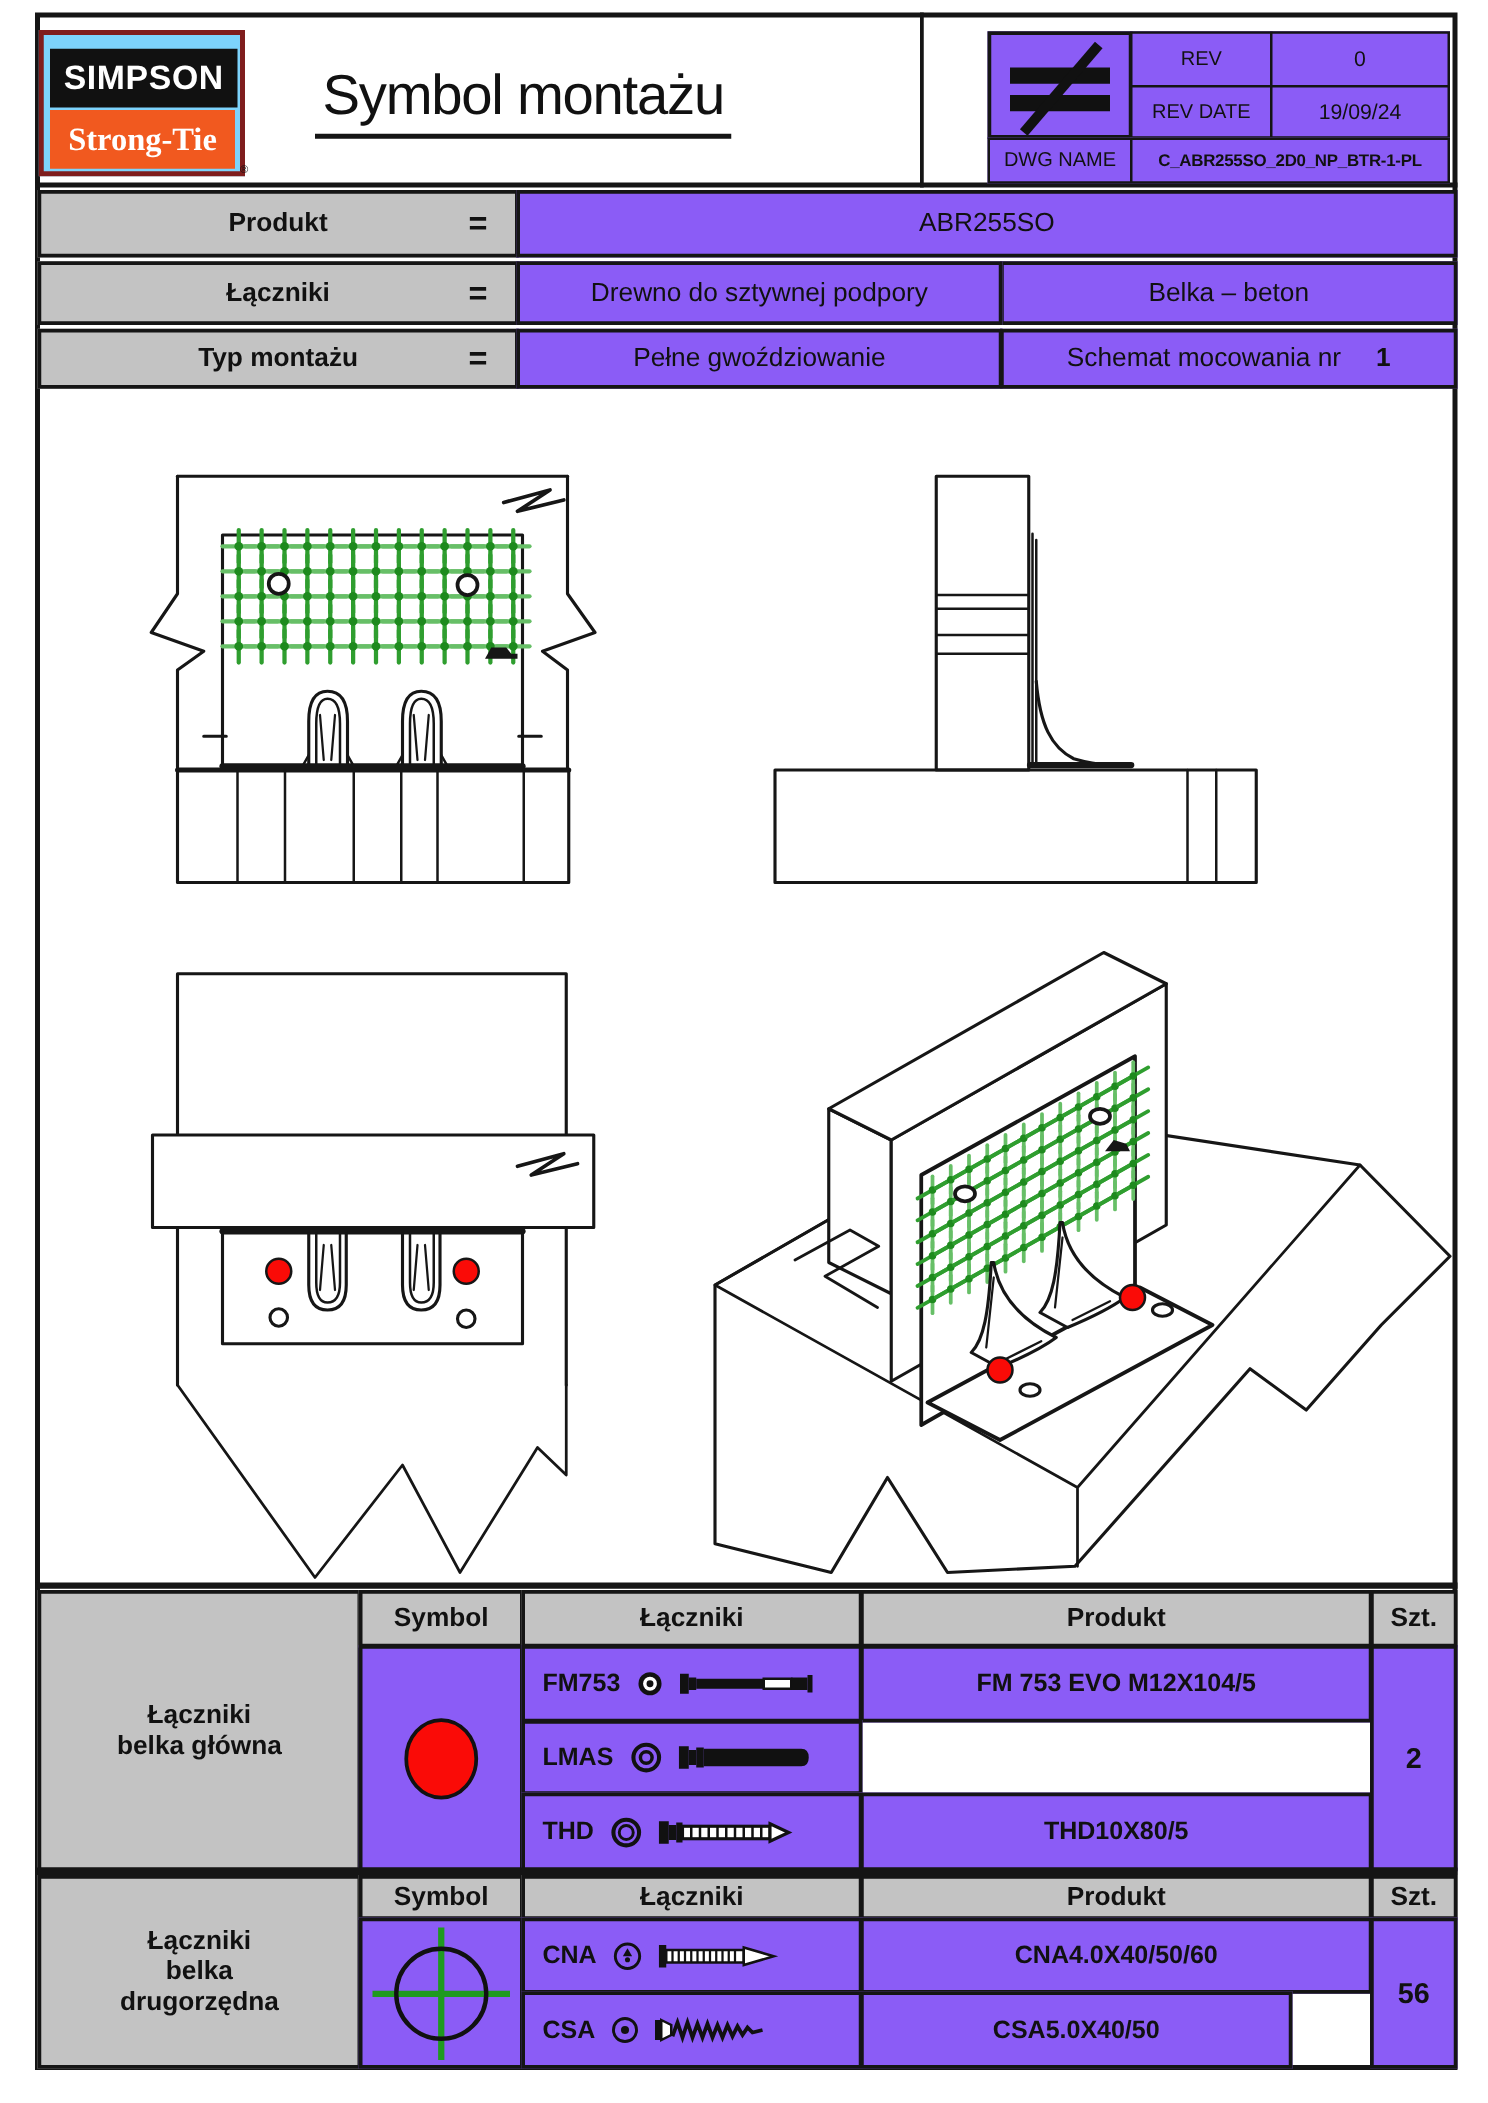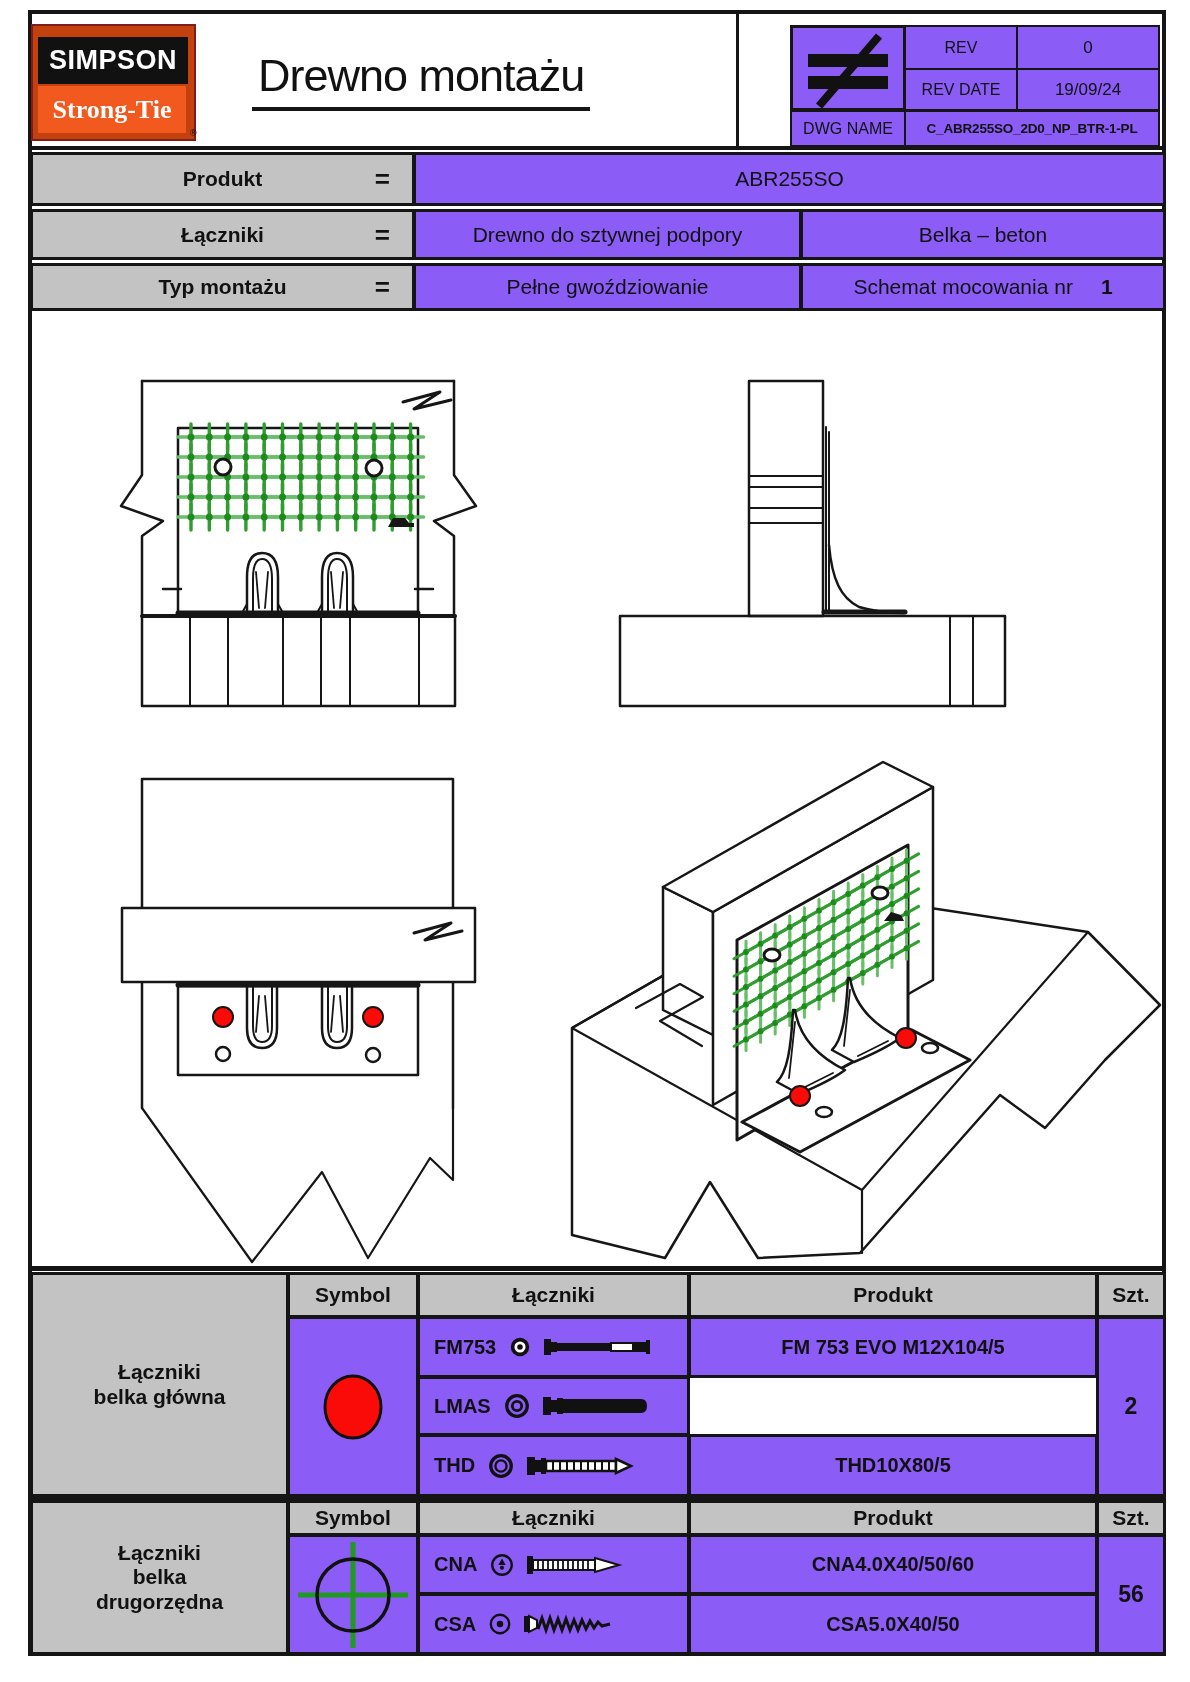--- a/index.html
+++ b/index.html
@@ -15,21 +15,21 @@
   .stack{display:flex;flex-direction:column;align-items:center;justify-content:center;line-height:1.15;}
   .rowflex{justify-content:flex-start;padding-left:14px;gap:12px;}
   .eq{position:absolute;right:22px;top:50%;transform:translateY(-50%);font-weight:bold;font-size:26px;}
   .code{font-weight:bold;font-size:20px;white-space:nowrap;}
   .prodtxt{font-weight:bold;font-size:20px;}
   .hdr{font-weight:bold;font-size:21px;}
   .qty{font-weight:bold;font-size:23px;}
   .title{position:absolute;left:252px;top:50px;font-size:45px;letter-spacing:-1px;
          padding:0 6px 5px 6px;border-bottom:4px solid #151515;white-space:nowrap;}
   .logo-box{position:absolute;left:31px;top:24px;width:165px;height:117px;box-sizing:border-box;
-            border:2px solid #7f1d1d;background:#c2410c;}
+            border:4px solid #7f1d1d;background:#7dd3fc;}
   .logo-black{position:absolute;left:5px;top:11px;width:150px;height:47px;background:#111;color:#fff;
               display:flex;align-items:center;justify-content:center;font-weight:bold;font-size:27px;letter-spacing:.5px;}
   .logo-orange{position:absolute;left:5px;top:60px;width:148px;height:47px;background:#f1591f;color:#fff;
                display:flex;align-items:center;justify-content:center;
                font-family:"Liberation Serif",serif;font-weight:bold;font-size:26px;}
   .reg{position:absolute;left:157px;top:102px;font-size:9px;}
   .lbl{font-weight:bold;font-size:21px;}
   .val{font-size:21px;}
   .revlbl{font-size:16px;}
   .revval{font-size:17px;}
@@ -42,21 +42,21 @@
 <div class="sheet">
 
   <div class="abs" style="left:28px;top:10px;width:1138px;height:1646px;border:4px solid #151515;"></div>
 
   <div class="logo-box">
     <div class="logo-black">SIMPSON</div>
     <div class="logo-orange">Strong-Tie</div>
     <div class="reg">®</div>
   </div>
 
-  <div class="title">Drewno montażu</div>
+  <div class="title">Symbol montażu</div>
 
   <div class="line" style="left:736px;top:10px;width:3px;height:140px;"></div>
   <div class="line" style="left:28px;top:146px;width:1138px;height:4px;"></div>
 
   <div class="cell" style="left:790px;top:25px;width:116px;height:86px;">
     <svg width="110" height="80" viewBox="0 0 110 80">
       <rect x="15" y="26" width="80" height="13" fill="#111"></rect>
       <rect x="15" y="48" width="80" height="13" fill="#111"></rect>
       <line x1="86" y1="8" x2="26" y2="78" stroke="#111" stroke-width="8"></line>
     </svg>
@@ -695,17 +695,17 @@
     <svg width="24" height="24" viewBox="0 0 26 26">
       <circle cx="13" cy="13" r="10" fill="none" stroke="#111" stroke-width="2.5"></circle>
         <circle cx="13" cy="13" r="3.5" fill="#111"></circle>
     </svg>
     <svg width="112" height="26" viewBox="0 0 112 26">
       <rect x="0" y="5" width="5" height="16" fill="#111"></rect>
       <path d="M5,5 L13,9 V17 L5,21 Z" fill="#fff" stroke="#111" stroke-width="2"></path>
       <polyline points="14,18 18,7 22,19 26,7 30,19 34,8 38,19 42,8 46,19 50,9 54,19 58,9 62,18 66,10 70,17 74,11 78,15 86,13" fill="none" stroke="#111" stroke-width="3"></polyline>
     </svg>
   </div>
-  <div class="cell prodtxt" style="left:688px;top:1593px;width:410px;height:62px;">CSA5.0X40/50</div>
+  <div class="cell prodtxt" style="left:688px;top:1593px;width:346px;height:62px;">CSA5.0X40/50</div>
 
   <div class="cell qty" style="left:1096px;top:1534px;width:70px;height:121px;">56</div>
 
 </div>
 
 </body></html>

